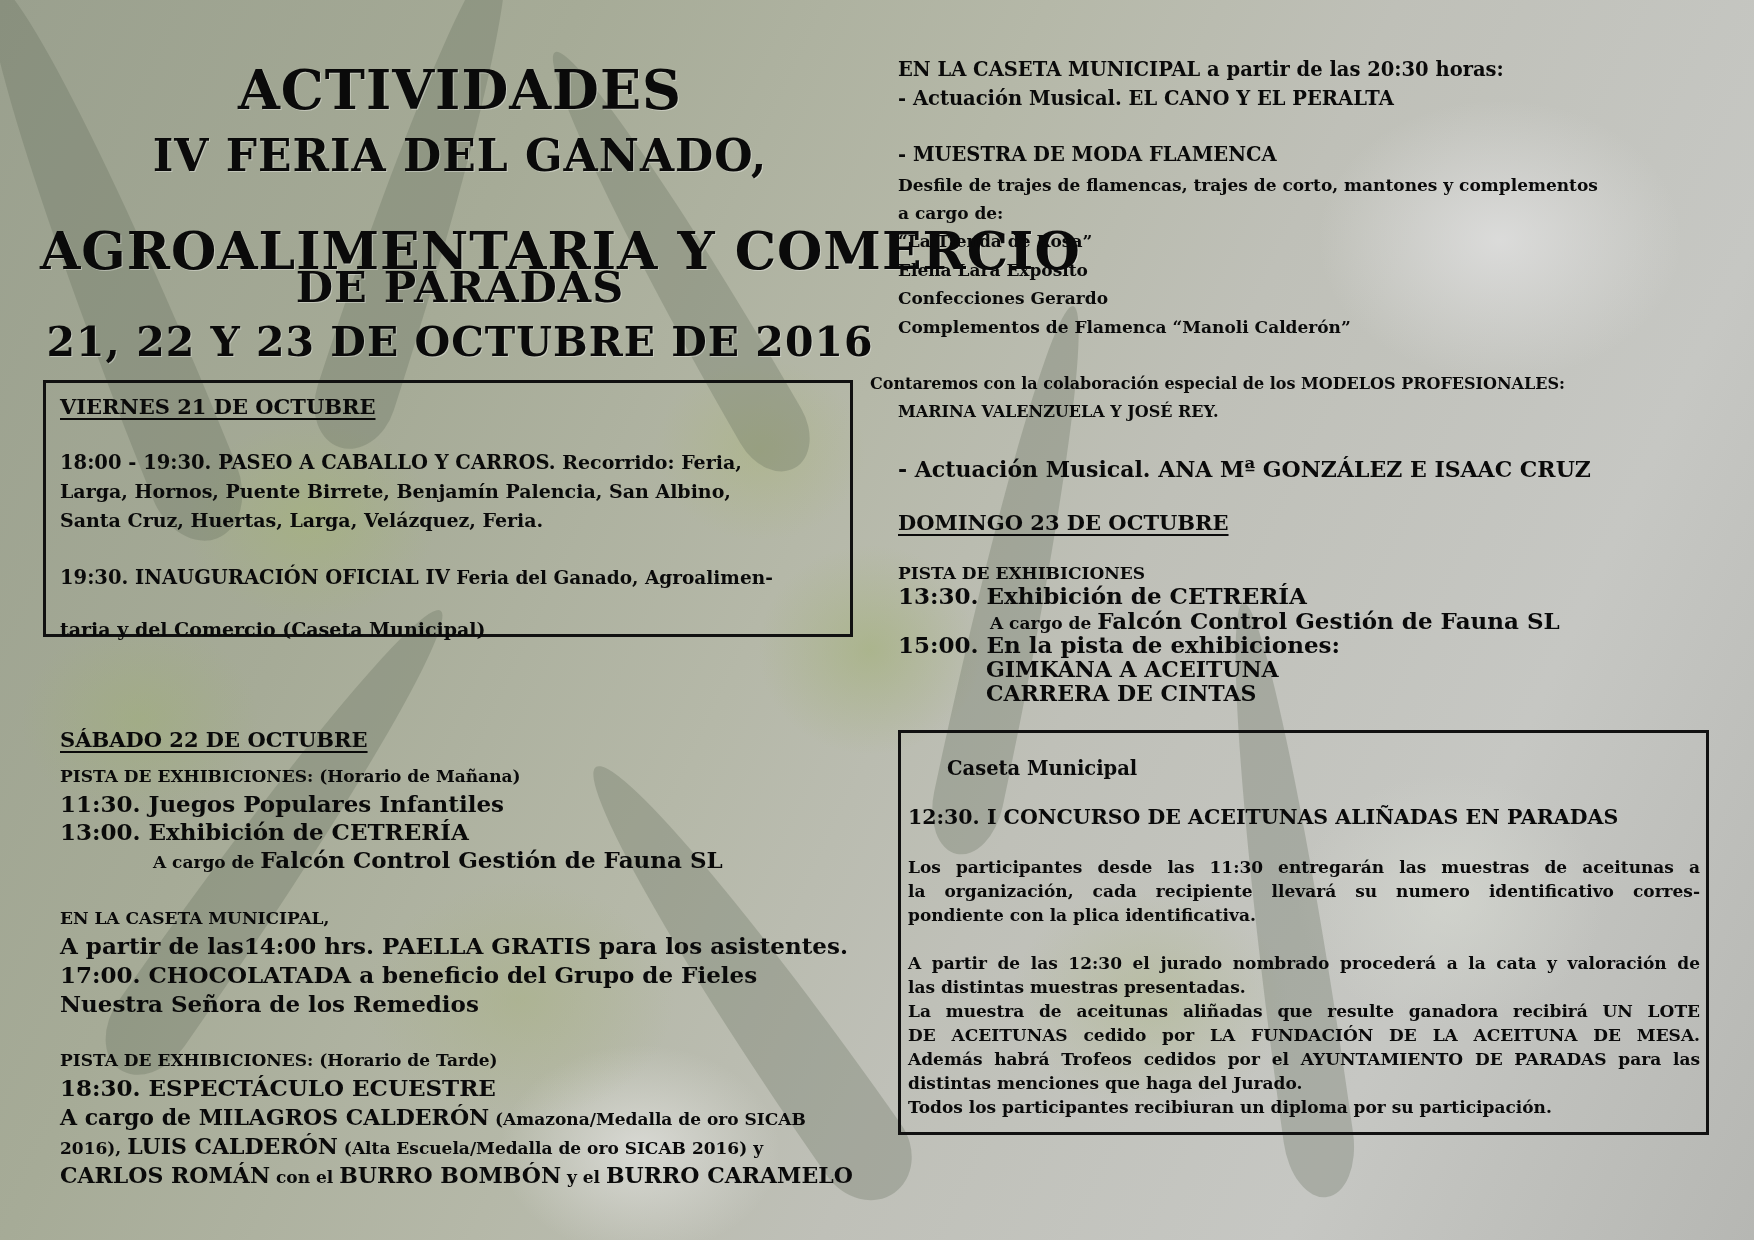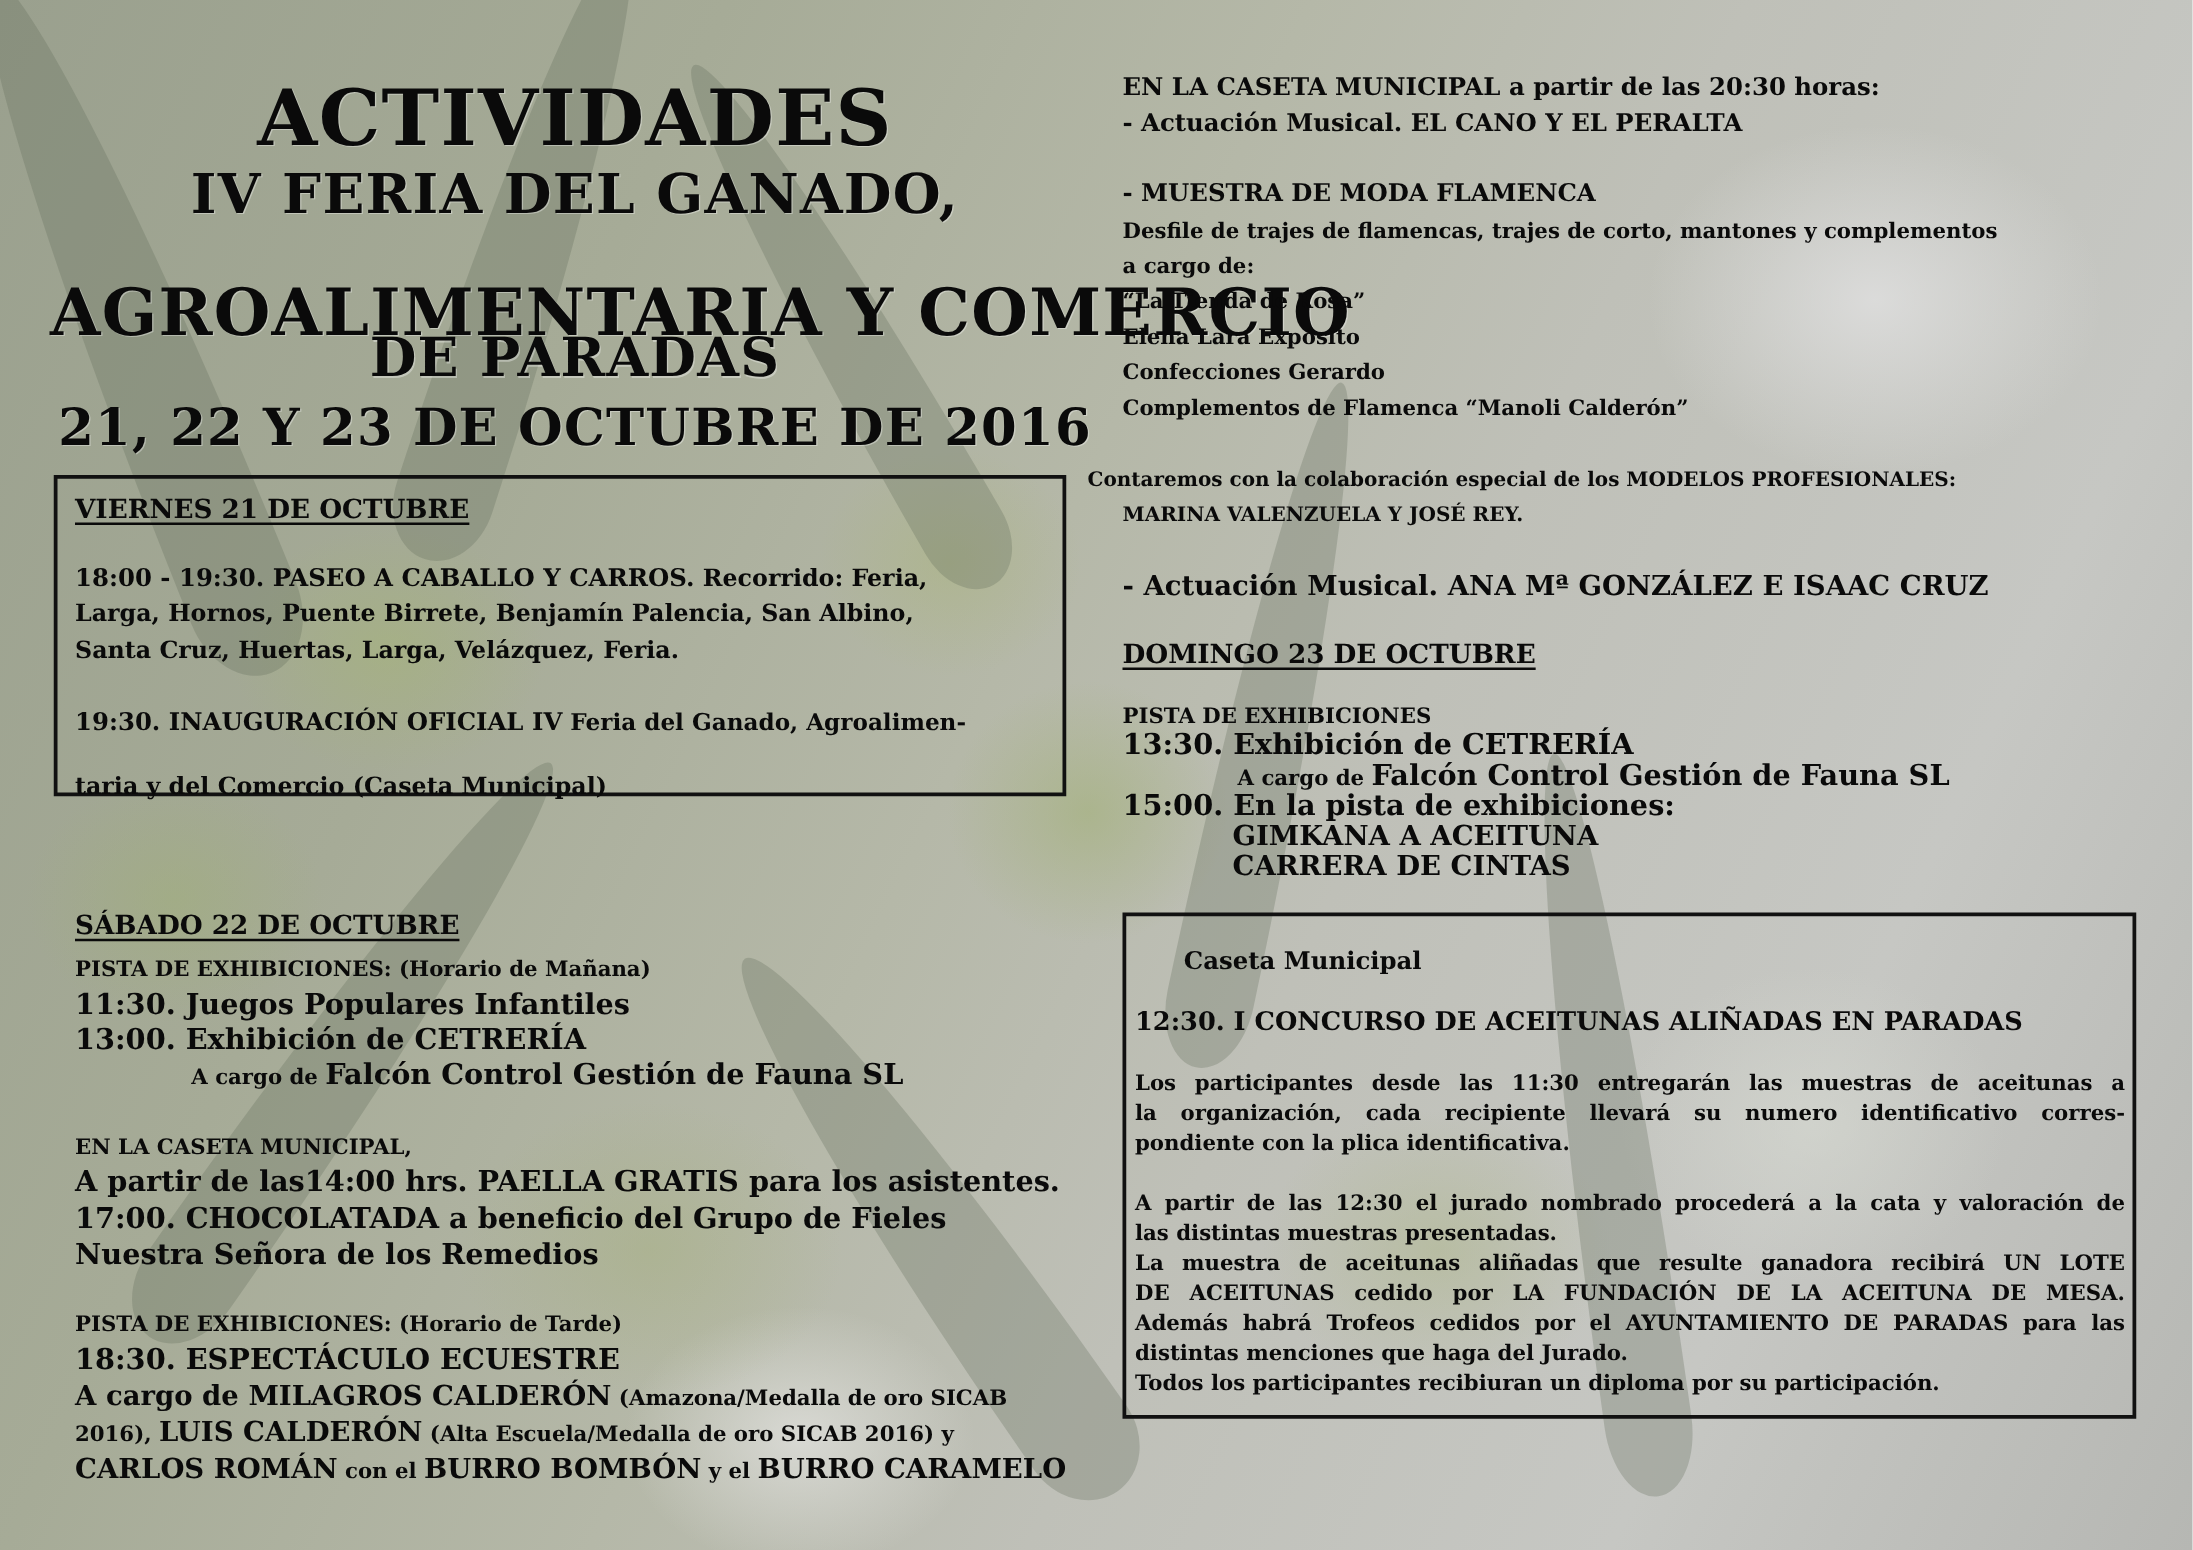--- a/index.html
+++ b/index.html
@@ -22,21 +22,21 @@
   .leaf {
     position: absolute; border-radius: 50% 50% 50% 50% / 90% 90% 10% 10%;
     background: rgba(95,105,85,0.28);
   }
   .title {
     position: absolute; left: 40px; width: 840px; text-align: center;
     font-family: "DejaVu Serif", serif; font-weight: bold; letter-spacing: 1px;
     text-shadow: 1px 1px 0 rgba(255,255,255,0.35);
     white-space: nowrap;
   }
-  .t1 { top: 58px; font-size: 62px; }
+  .t1 { top: 58px; font-size: 54px; }
   .t2 { top: 130px; font-size: 44px; }
   .t3 { top: 220px; font-size: 52px; }
   .t4 { top: 262px; font-size: 43px; }
   .t5 { top: 318px; font-size: 41px; }
 
   .box {
     position: absolute; border: 3px solid #111; box-sizing: border-box;
   }
   .box-fri { left: 43px; top: 380px; width: 810px; height: 257px; }
   .box-conc { left: 898px; top: 730px; width: 811px; height: 405px; }

